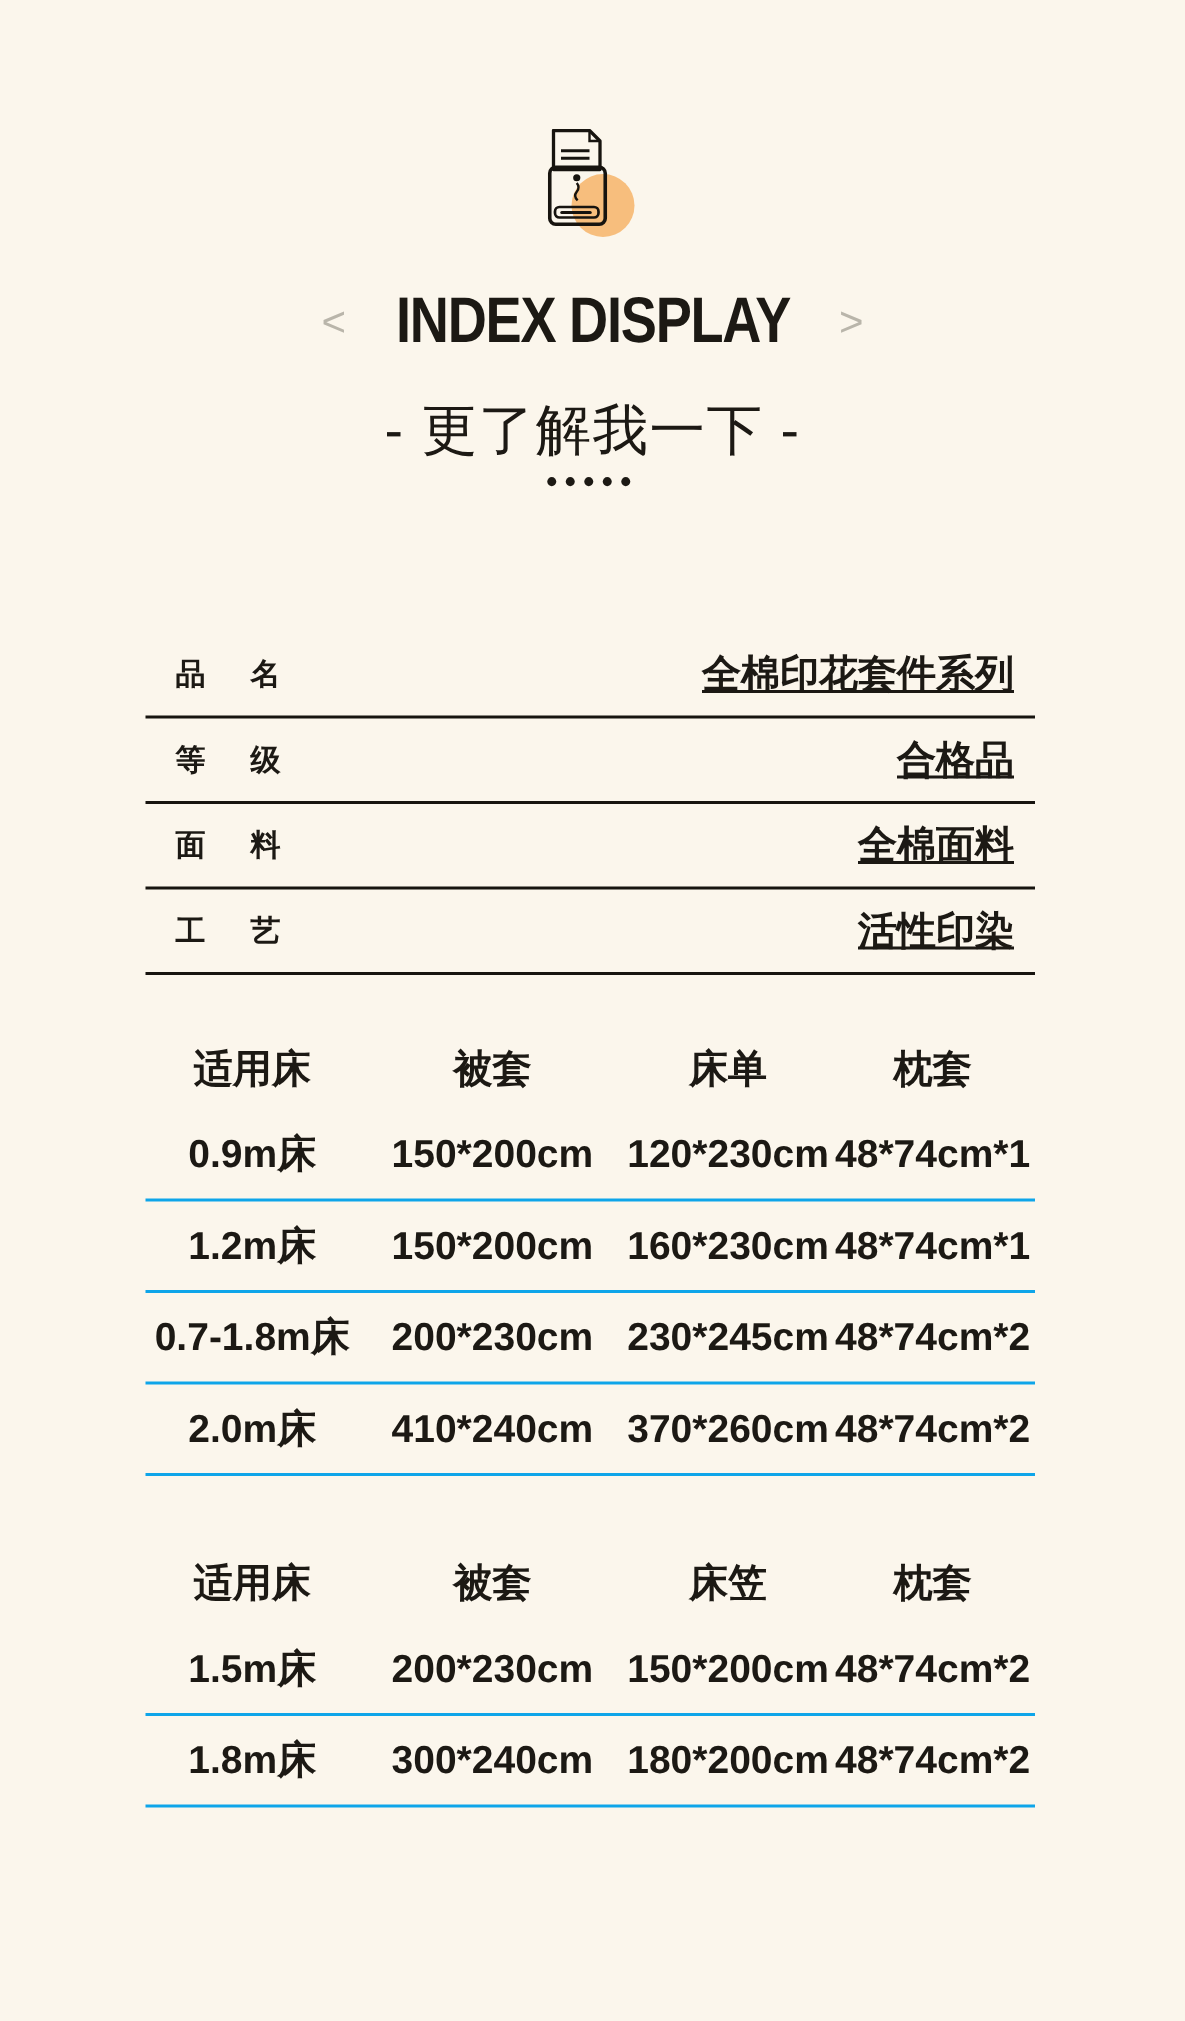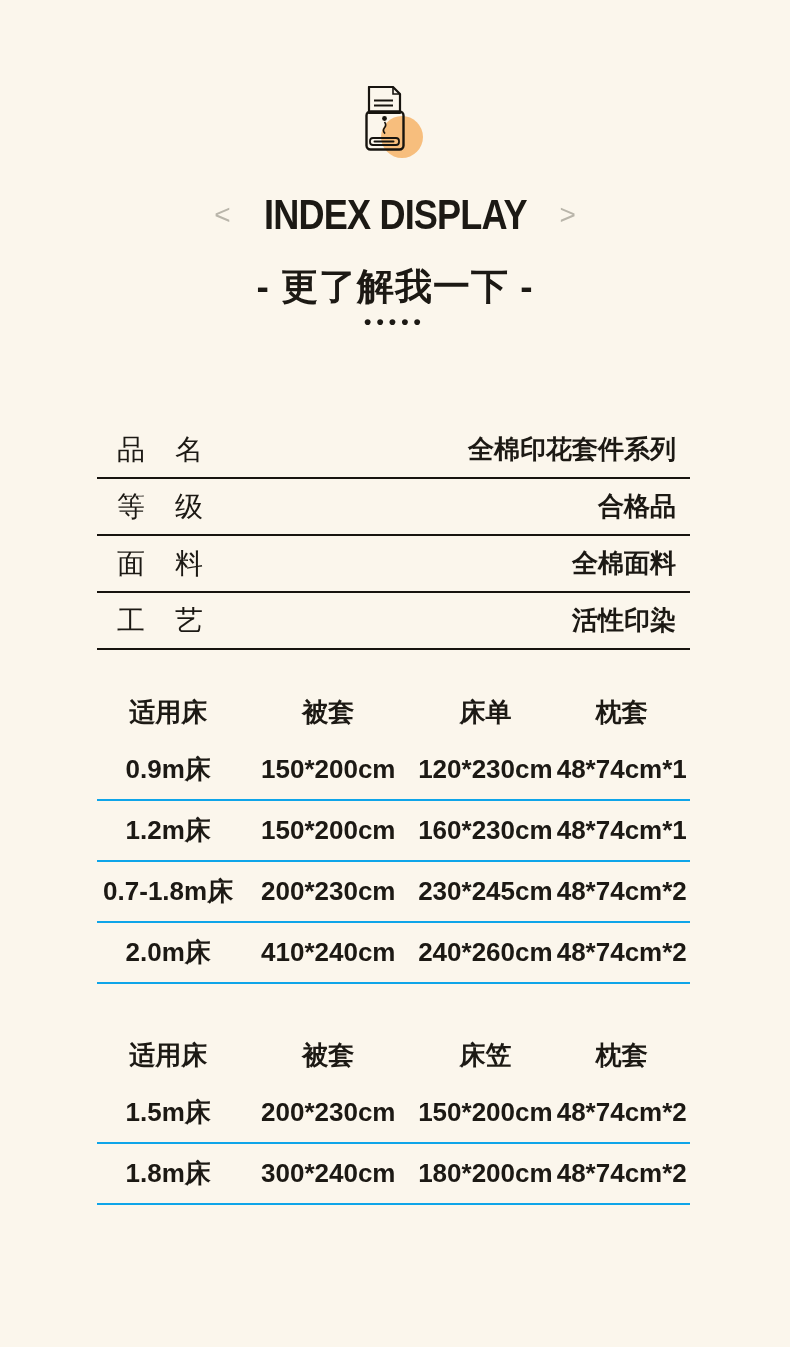--- a/index.html
+++ b/index.html
@@ -17,35 +17,35 @@
     display:flex; align-items:center; justify-content:center; gap:8px;
   }
   .angle { font-size:28px; font-weight:400; color:#B9B5AA; }
   .title-text {
     display:inline-block; white-space:nowrap;
     font-size:43px; font-weight:900; letter-spacing:-1px;
     transform:scaleX(0.84);
   }
   .subtitle {
     position:absolute; top:262px; left:0; width:100%;
-    text-align:center; font-size:37px; font-weight:700; letter-spacing:1px;
+    text-align:center; font-size:37px; font-weight:400; letter-spacing:1px;
   }
   .dots {
     position:absolute; top:310px; left:0; width:100%;
     text-align:center; font-size:21px; letter-spacing:5px; font-weight:900;
   }
   
   .info-list { position:absolute; top:422px; left:97px; width:593px; }
   .info-row {
     height:57px; border-bottom:2px solid #17140F;
     display:flex; align-items:center; justify-content:space-between;
     padding:0 14px 0 20px;
   }
-  .info-label { font-size:28px; font-weight:400; letter-spacing:30px; white-space:nowrap; }
-  .info-value { font-size:26px; font-weight:700; white-space:nowrap; }
+  .info-label { font-size:20px; font-weight:700; letter-spacing:30px; white-space:nowrap; }
+  .info-value { font-size:26px; font-weight:700; white-space:nowrap;text-decoration:underline; }
   
   .size-table { position:absolute; left:97px; width:593px; }
   .t1 { top:684px; }
   .t2 { top:1027px; }
   .table-row {
     display:grid; grid-template-columns:24% 30% 23% 23%;
     align-items:center; height:61px;
   }
   .table-row.header { height:56px; }
   .table-row.data { border-bottom:2px solid #0ea5e9; }
@@ -120,21 +120,21 @@
     </div>
     <div class="table-row data">
       <span class="cell">0.7-1.8m床</span>
       <span class="cell">200*230cm</span>
       <span class="cell">230*245cm</span>
       <span class="cell">48*74cm*2</span>
     </div>
     <div class="table-row data">
       <span class="cell">2.0m床</span>
       <span class="cell">410*240cm</span>
-      <span class="cell">240*260cm</span>
+      <span class="cell">370*260cm</span>
       <span class="cell">48*74cm*2</span>
     </div>
   </div>
 
   <div class="size-table t2">
     <div class="table-row header">
       <span class="cell">适用床</span>
       <span class="cell">被套</span>
       <span class="cell">床笠</span>
       <span class="cell">枕套</span>

